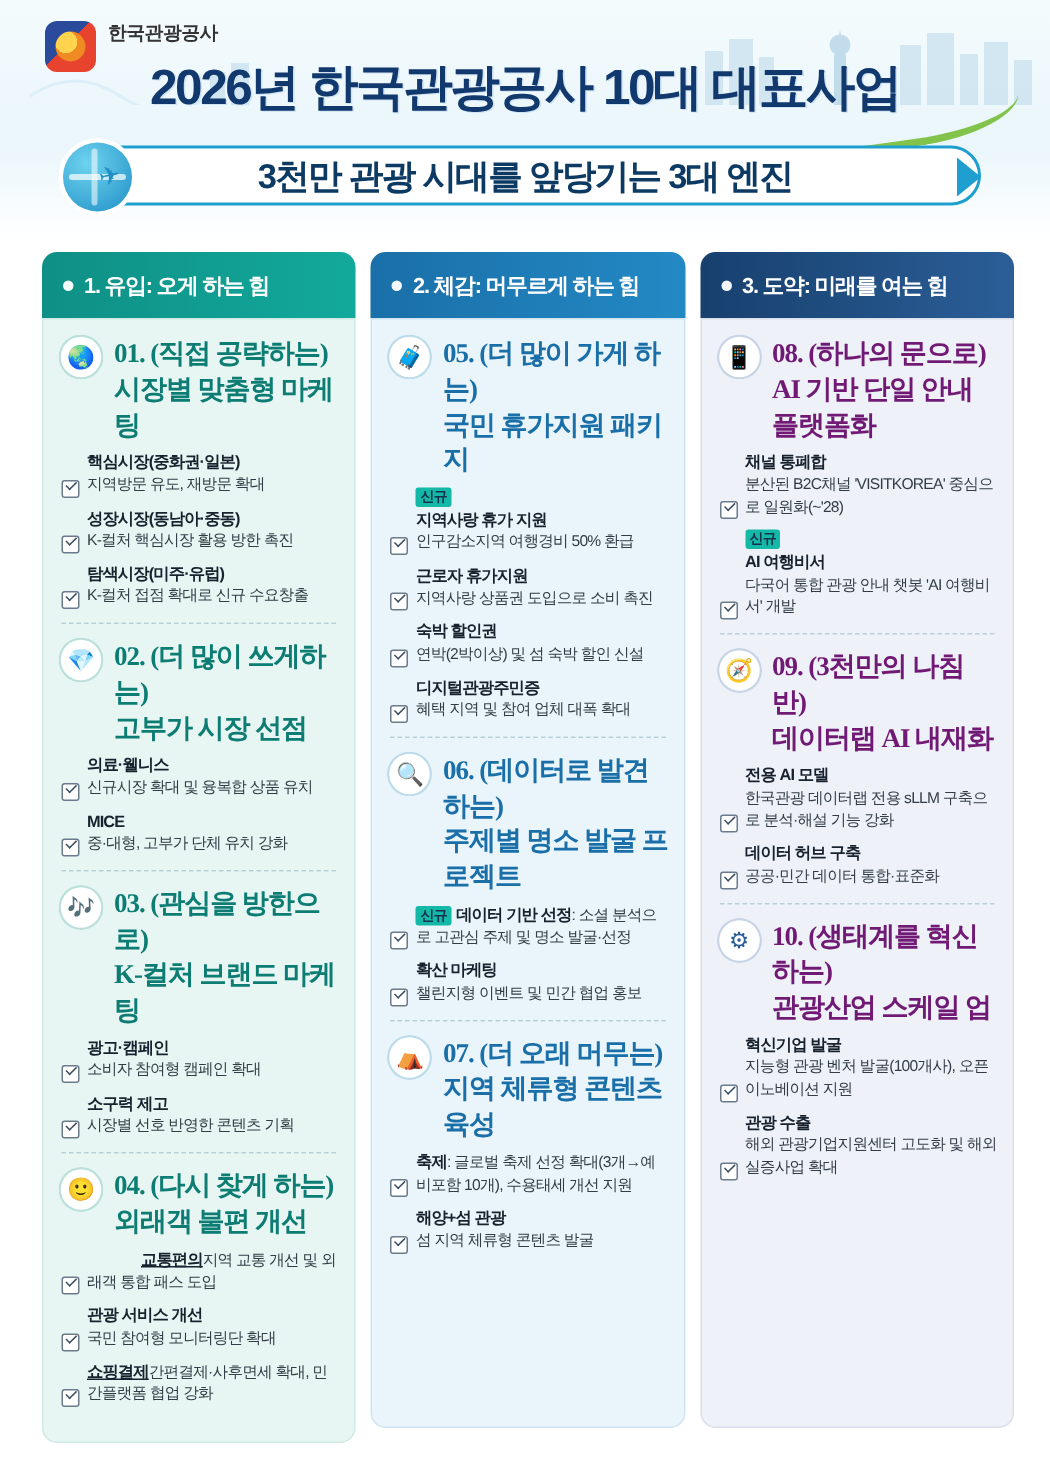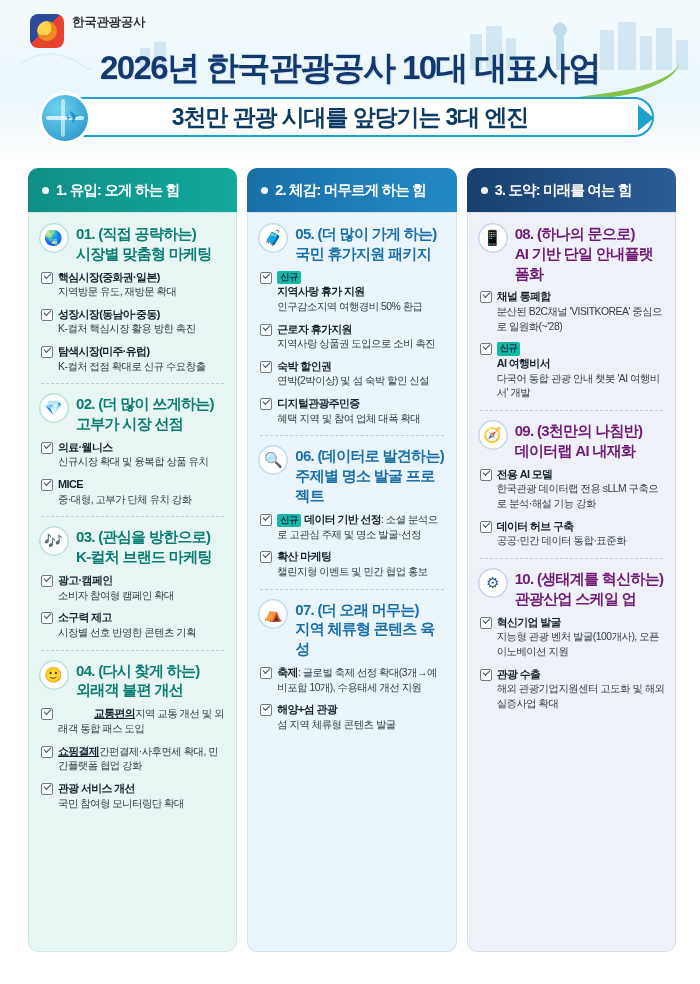--- a/index.html
+++ b/index.html
@@ -32,21 +32,21 @@
     background:linear-gradient(135deg,#2a4a9c 0%,#2a4a9c 45%,#e8432f 45%,#e8432f 100%);
     position:relative;
   }
   .logo-mark::after{
     content:"";position:absolute;left:7px;top:7px;width:20px;height:20px;border-radius:50%;
     background:radial-gradient(circle at 35% 35%,#ffd34d 0 40%,#f08a23 41% 100%);
   }
   .logo-text{ font-size:12.5px;color:#333;font-weight:bold;letter-spacing:-.3px; }
 
   .title-main{
-    position:absolute; left:0; top:46px; width:700px; text-align:center;
+    position:absolute; left:0; top:36px; width:700px; text-align:center;
     font-size:33px; font-weight:bold; letter-spacing:-1.6px;
     color:#12396e;
     text-shadow: 1px 1px 0 #cfe3f2;
   }
   .swoosh{
     position:absolute; left:560px; top:52px; width:120px; height:44px;
     border-bottom:5px solid #7dc242; border-radius:0 0 60% 0;
     transform:rotate(-8deg); opacity:.95;
   }
   .subtitle-wrap{
@@ -108,29 +108,29 @@
     display:flex; align-items:flex-start; gap:7px; margin-bottom:6px;
   }
   .gicon{
     width:30px;height:30px;flex:0 0 30px;border-radius:50%;
     display:flex;align-items:center;justify-content:center;font-size:15px;
     background:#ffffff;
   }
   .c1 .gicon{ color:#0f8f86; box-shadow:inset 0 0 0 1.5px #b9e0da; }
   .c2 .gicon{ color:#1a6fa8; box-shadow:inset 0 0 0 1.5px #bcdcec; }
   .c3 .gicon{ color:#2b5e97; box-shadow:inset 0 0 0 1.5px #c7d4e6; }
-  .gtext{ font-size:15px; line-height:1.32; font-weight:bold; letter-spacing:-.7px; padding-top:1px;}
+  .gtext{ font-size:18px; line-height:1.32; font-weight:bold; letter-spacing:-.7px; padding-top:1px;font-family:Liberation Serif, serif;}
   .c1 .gtext{ color:#0d7d74; }
   .c2 .gtext{ color:#1a6fa8; }
   .c3 .gtext{ color:#701a75; }
   .gtext .l1{ display:block; font-weight:bold; }
   .gtext .l2{ display:block; font-weight:bold; }
 
   
-  .item{ display:flex; gap:5px; margin:0 0 7px 2px; }
+  .item{ display:flex; gap:5px; margin:0 0 7px 2px;align-items:flex-end; }
   .chk{
     width:12px;height:12px;flex:0 0 12px;margin-top:2px;
     border:1.3px solid #6b7b8c;border-radius:2px;background:#fff;
     position:relative;
   }
   .chk::after{
     content:"";position:absolute;left:2px;top:0px;width:6px;height:3px;
     border-left:1.6px solid #3b4d60;border-bottom:1.6px solid #3b4d60;
     transform:rotate(-45deg);
   }
@@ -258,25 +258,25 @@
               <span class="l1">04. (다시 찾게 하는)</span>
               <span class="l2">외래객 불편 개선</span>
             </div>
           </div>
           <div class="item">
             <div class="chk"></div>
             <div class="itx inline"><b class="u" style="display: inline; margin-left: 36px;">교통편의</b><span>지역 교통 개선 및 외래객 통합 패스 도입</span></div>
           </div>
           <div class="item">
             <div class="chk"></div>
+            <div class="itx"><b>관광 서비스 개선</b><span>국민 참여형 모니터링단 확대</span></div>
+          </div>
+          <div class="item">
+            <div class="chk"></div>
             <div class="itx inline"><b class="u" style="display: inline;">쇼핑결제</b><span>간편결제·사후면세 확대, 민간플랫폼 협업 강화</span></div>
-          </div>
-          <div class="item">
-            <div class="chk"></div>
-            <div class="itx"><b>관광 서비스 개선</b><span>국민 참여형 모니터링단 확대</span></div>
           </div>
         </div>
       </div>
     </div>
     <div class="col c2">
       <div class="col-head">
         <span class="dot"></span>
         <span>2. 체감: 머무르게 하는 힘</span>
       </div>
       <div class="col-body">

